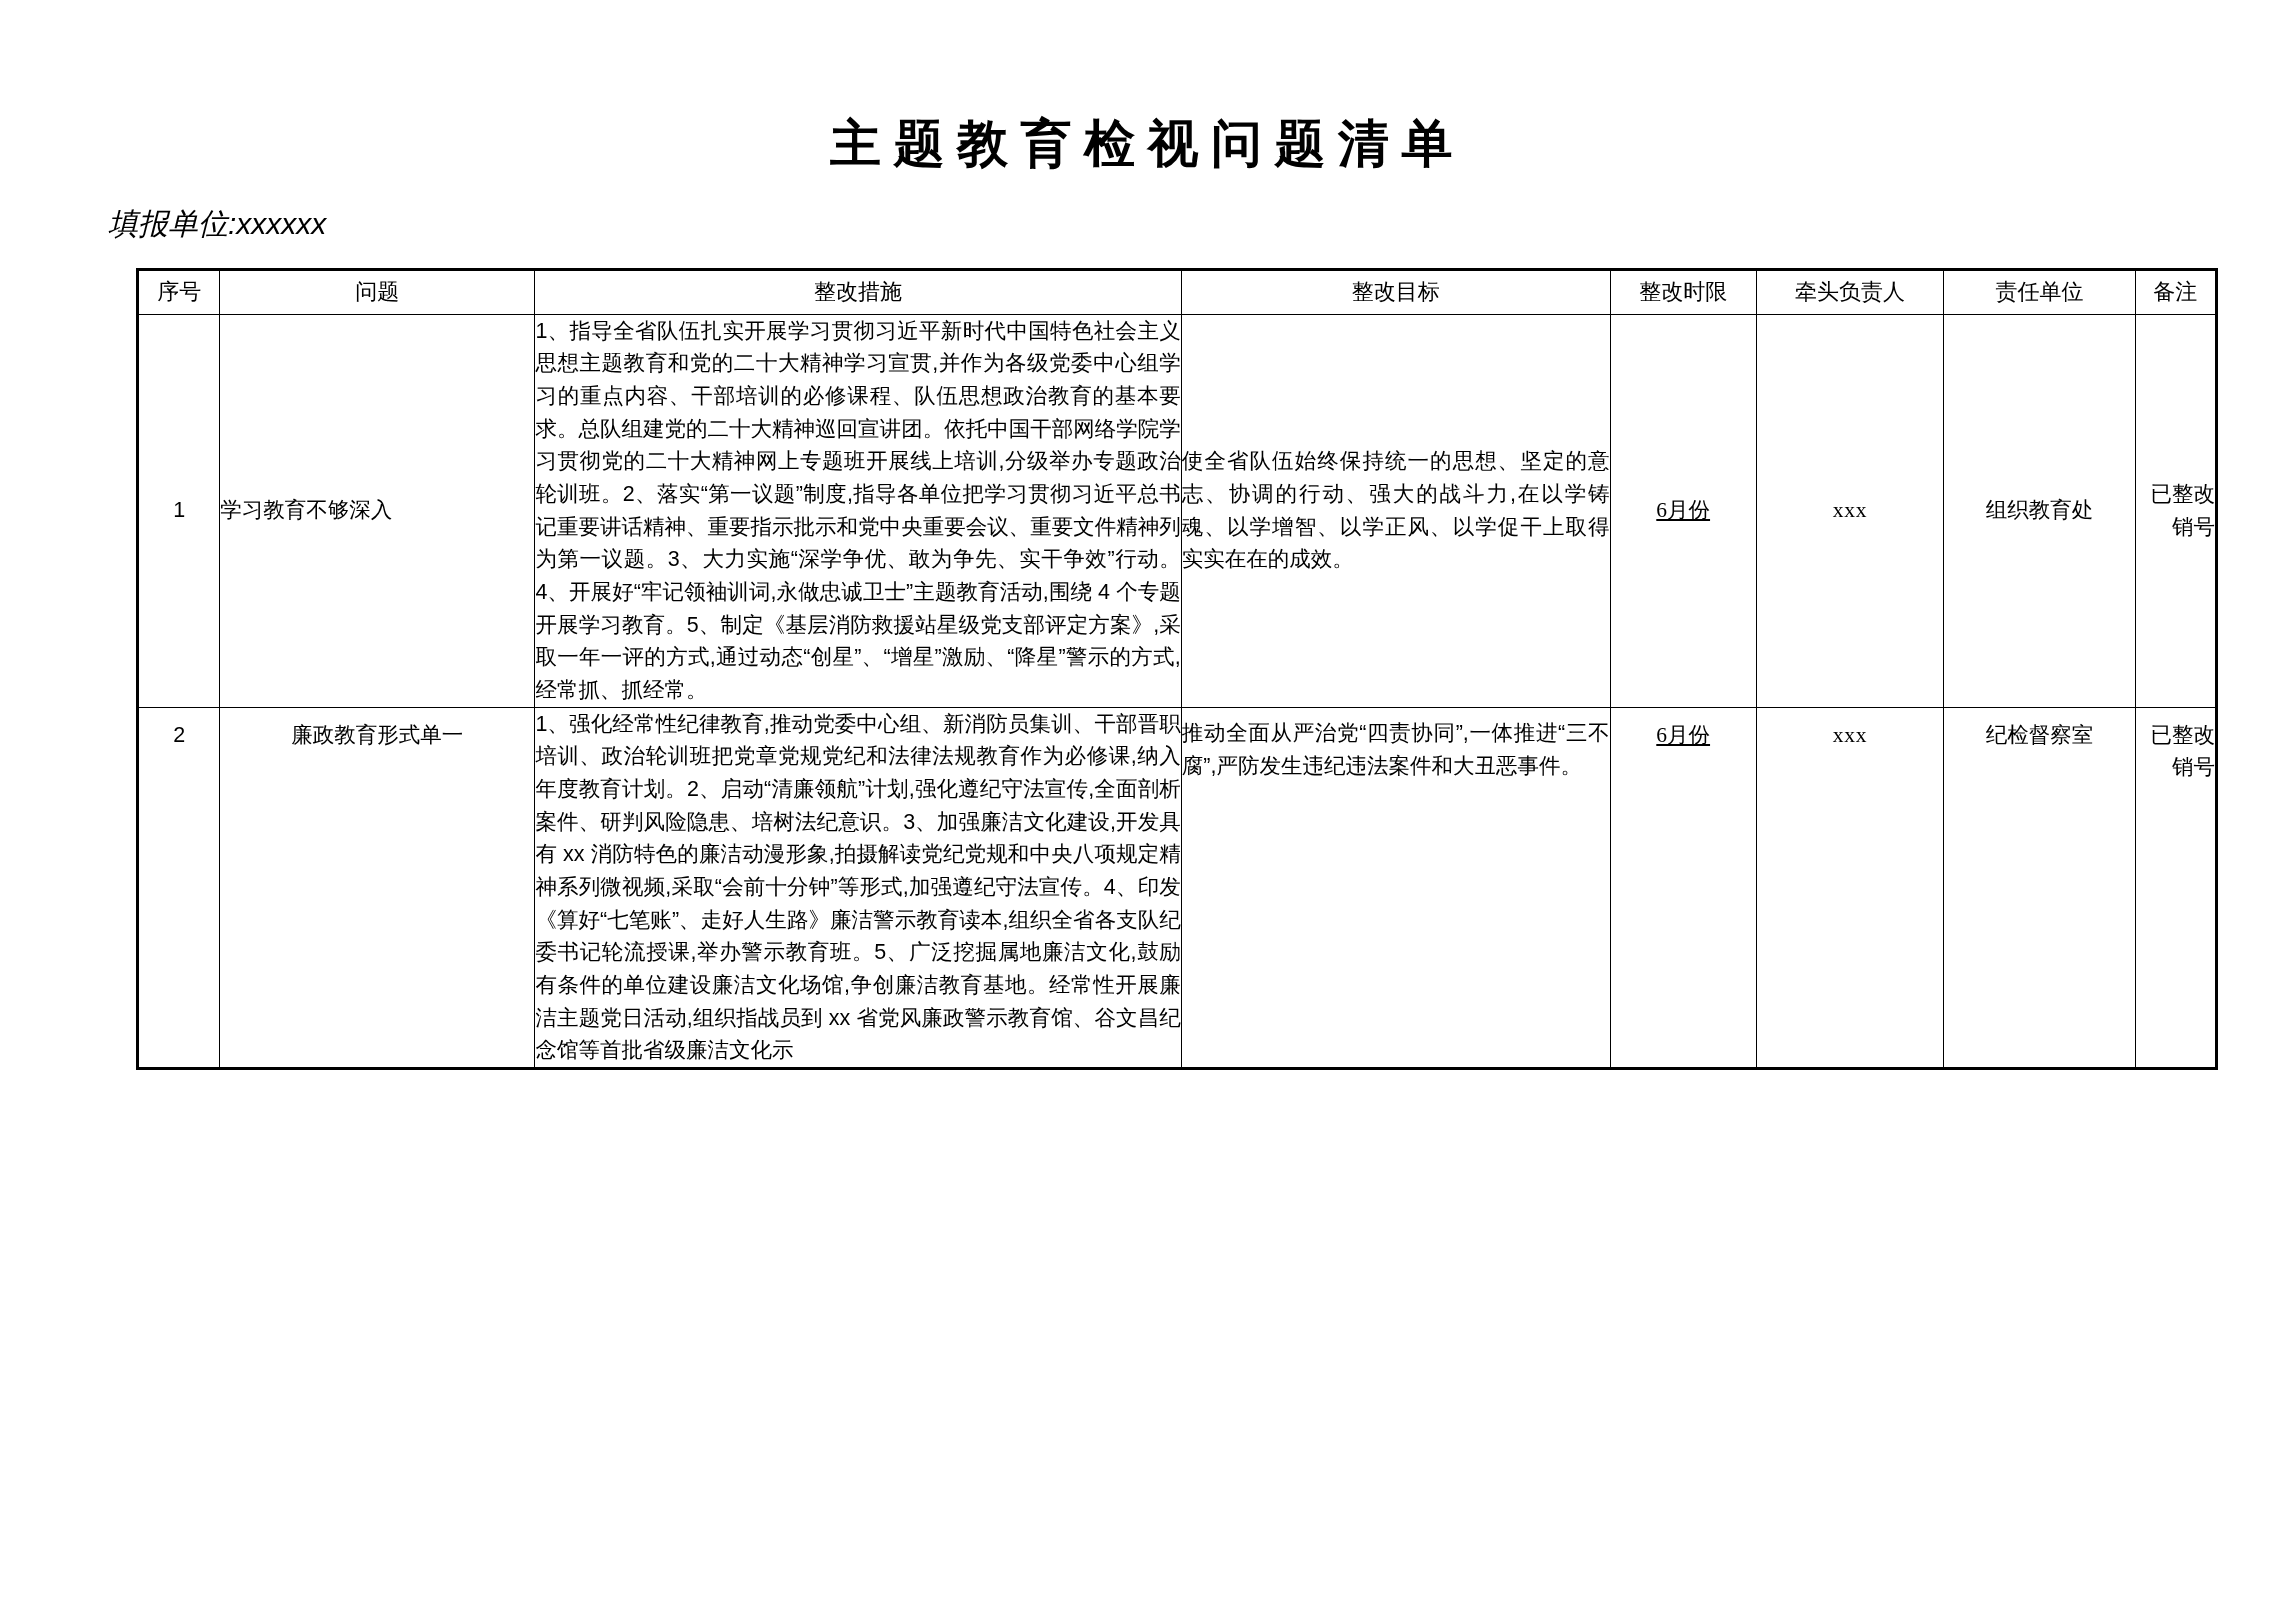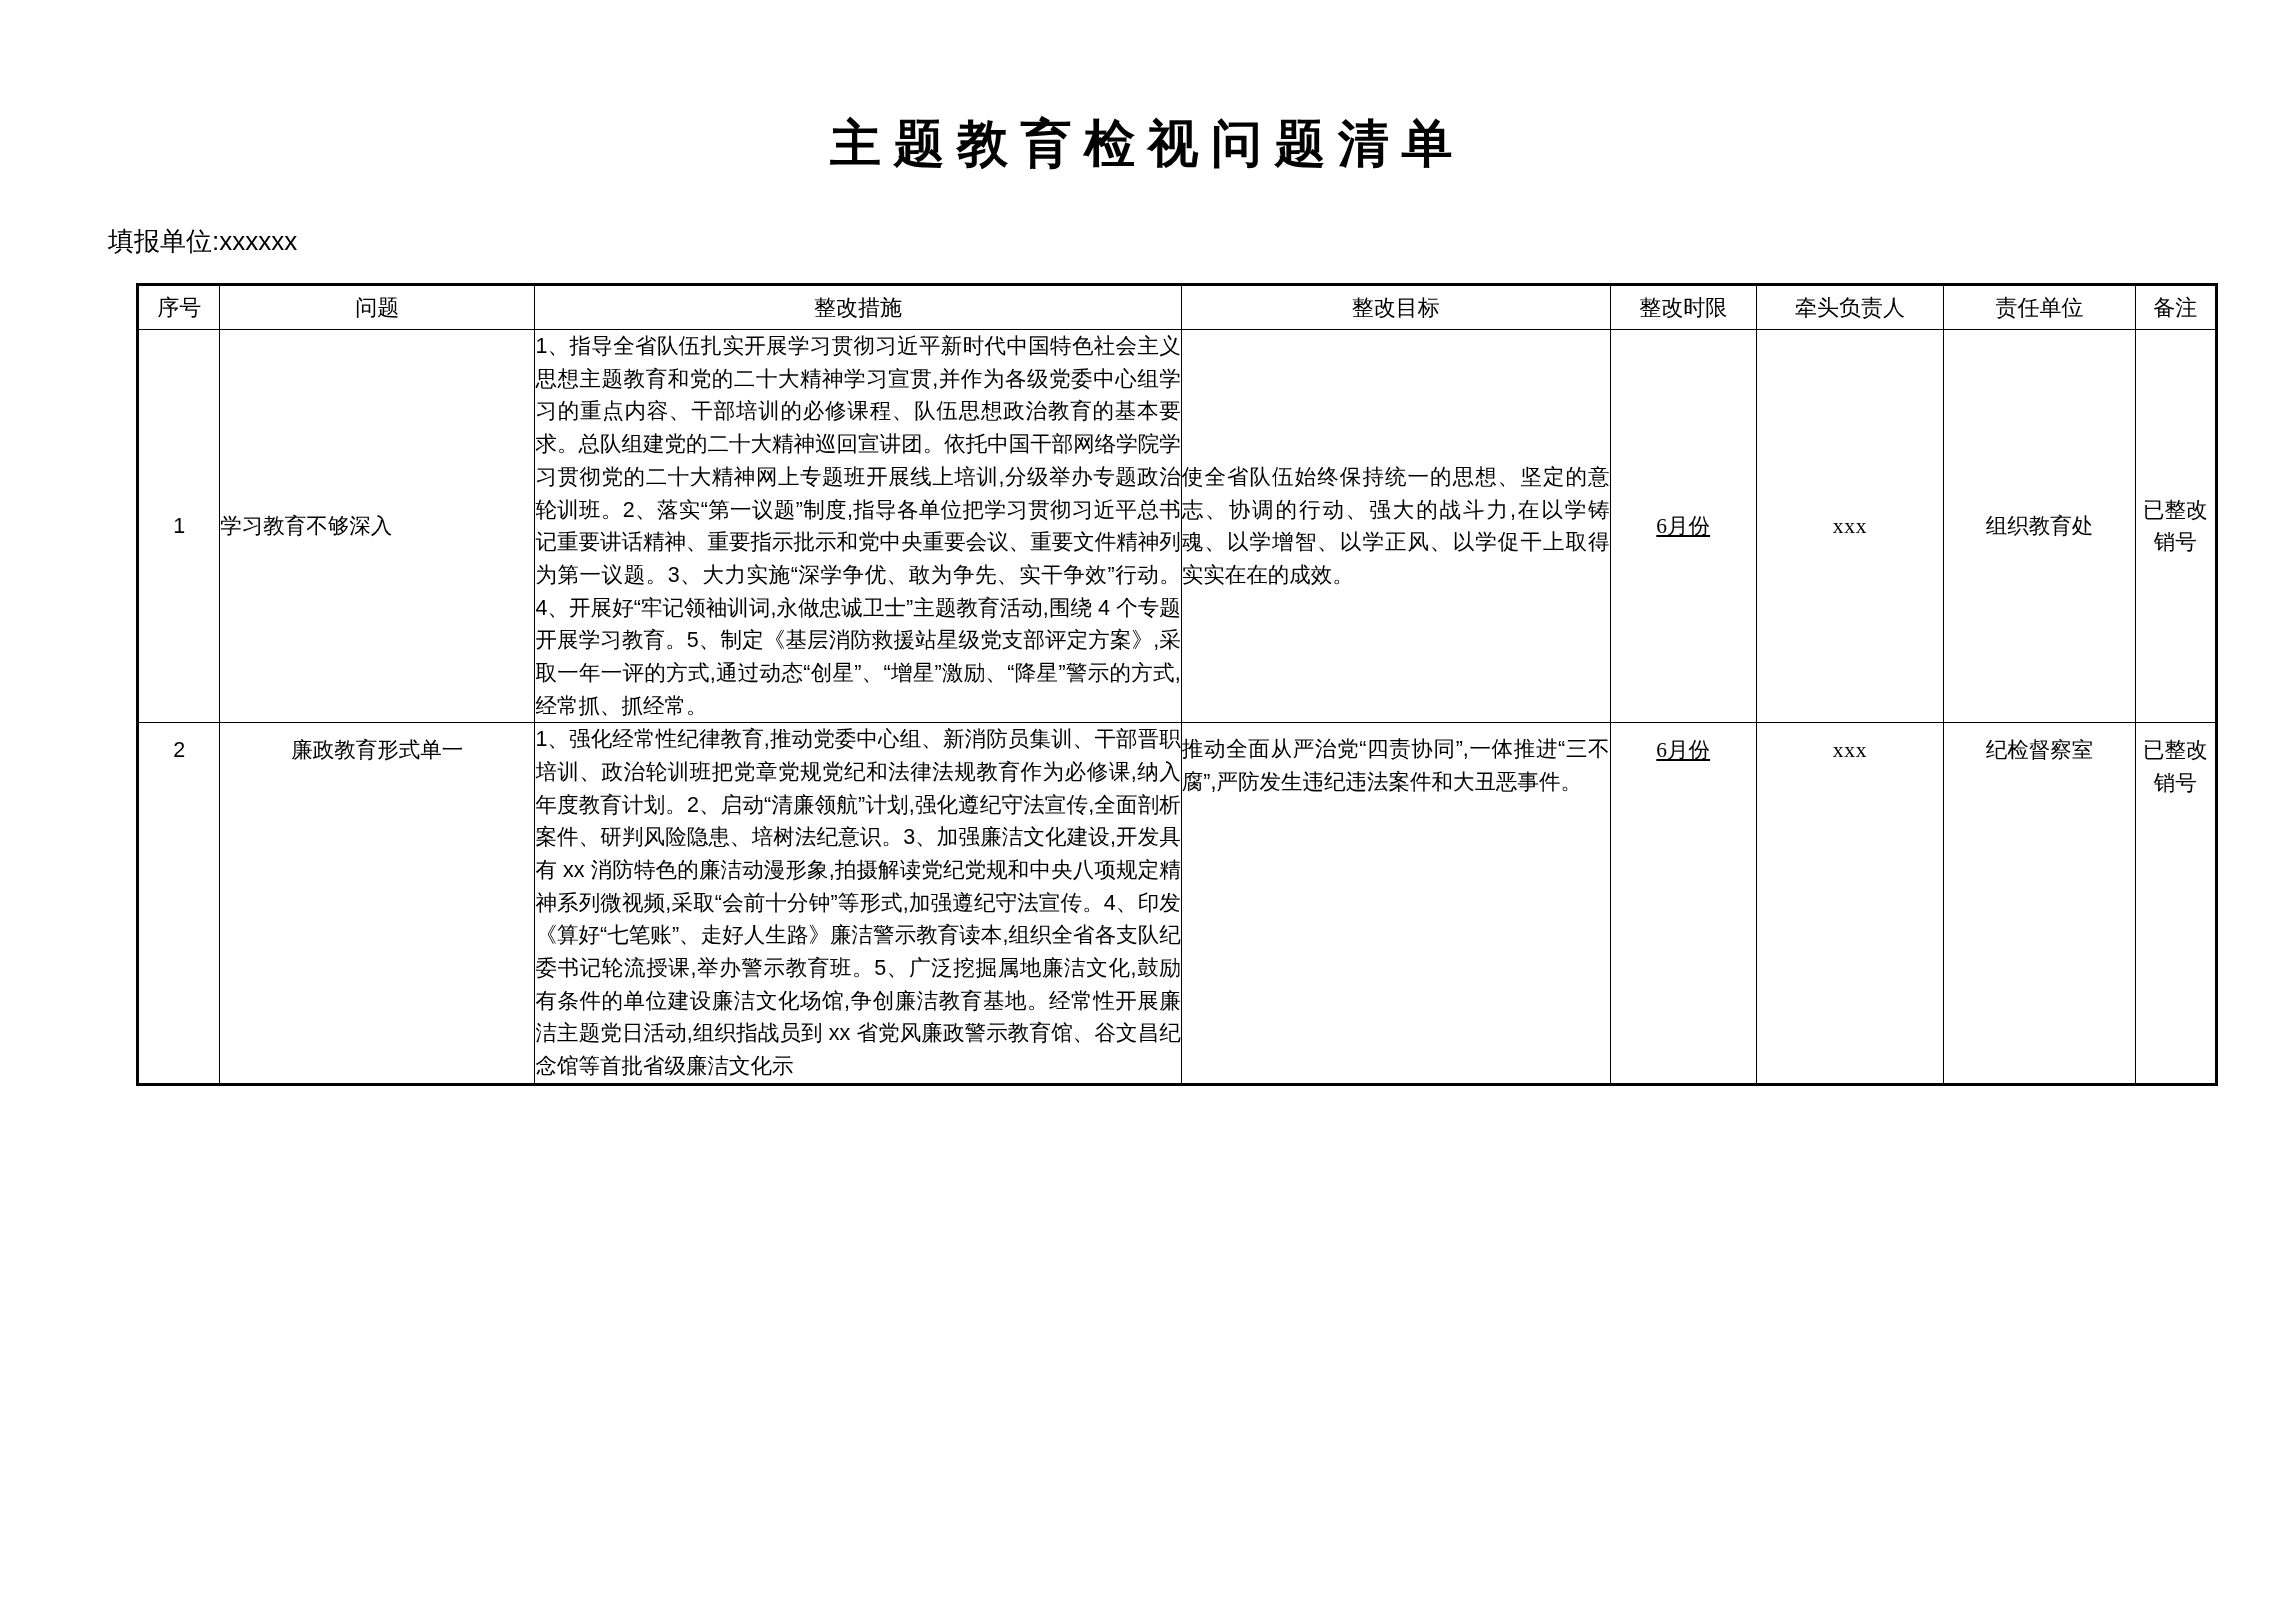--- a/index.html
+++ b/index.html
@@ -26,25 +26,26 @@
     text-align: center;
     font-size: 51px;
     font-weight: bold;
     letter-spacing: 12.5px;
     padding-top: 117px;
     line-height: 1.05;
     font-family: "Liberation Sans", sans-serif;
     white-space: nowrap;
   }
   .subtitle {
-    margin-top: 56px;
+    margin-top: 36px;
     margin-left: 108px;
-    font-size: 26px;
+    font-size: 30px;
     line-height: 1.1;
     letter-spacing: 0px;
+    font-style: italic;
   }
   .table-wrap {
     margin-top: 28px;
     margin-left: 108px;
     margin-right: 104px;
     padding-left: 28px;
   }
   table.list {
     border-collapse: collapse;
     width: 2082px;
@@ -102,21 +103,21 @@
     text-justify: inter-ideograph;
     font-size: 22px;
     line-height: 1.58;
     margin-top: 9px;
   }
   td.cell-time, td.cell-lead, td.cell-unit {
     text-align: center;
     font-size: 22px;
   }
   td.cell-note {
-    text-align: center;
+    text-align: right;
     font-size: 22px;
     line-height: 1.5;
     padding: 4.2px 4.2px;
   }
   tr.row-1 td.cell-time,
   tr.row-1 td.cell-lead,
   tr.row-1 td.cell-unit,
   tr.row-1 td.cell-note,
   tr.row-1 td.cell-goal { vertical-align: middle; }
 

